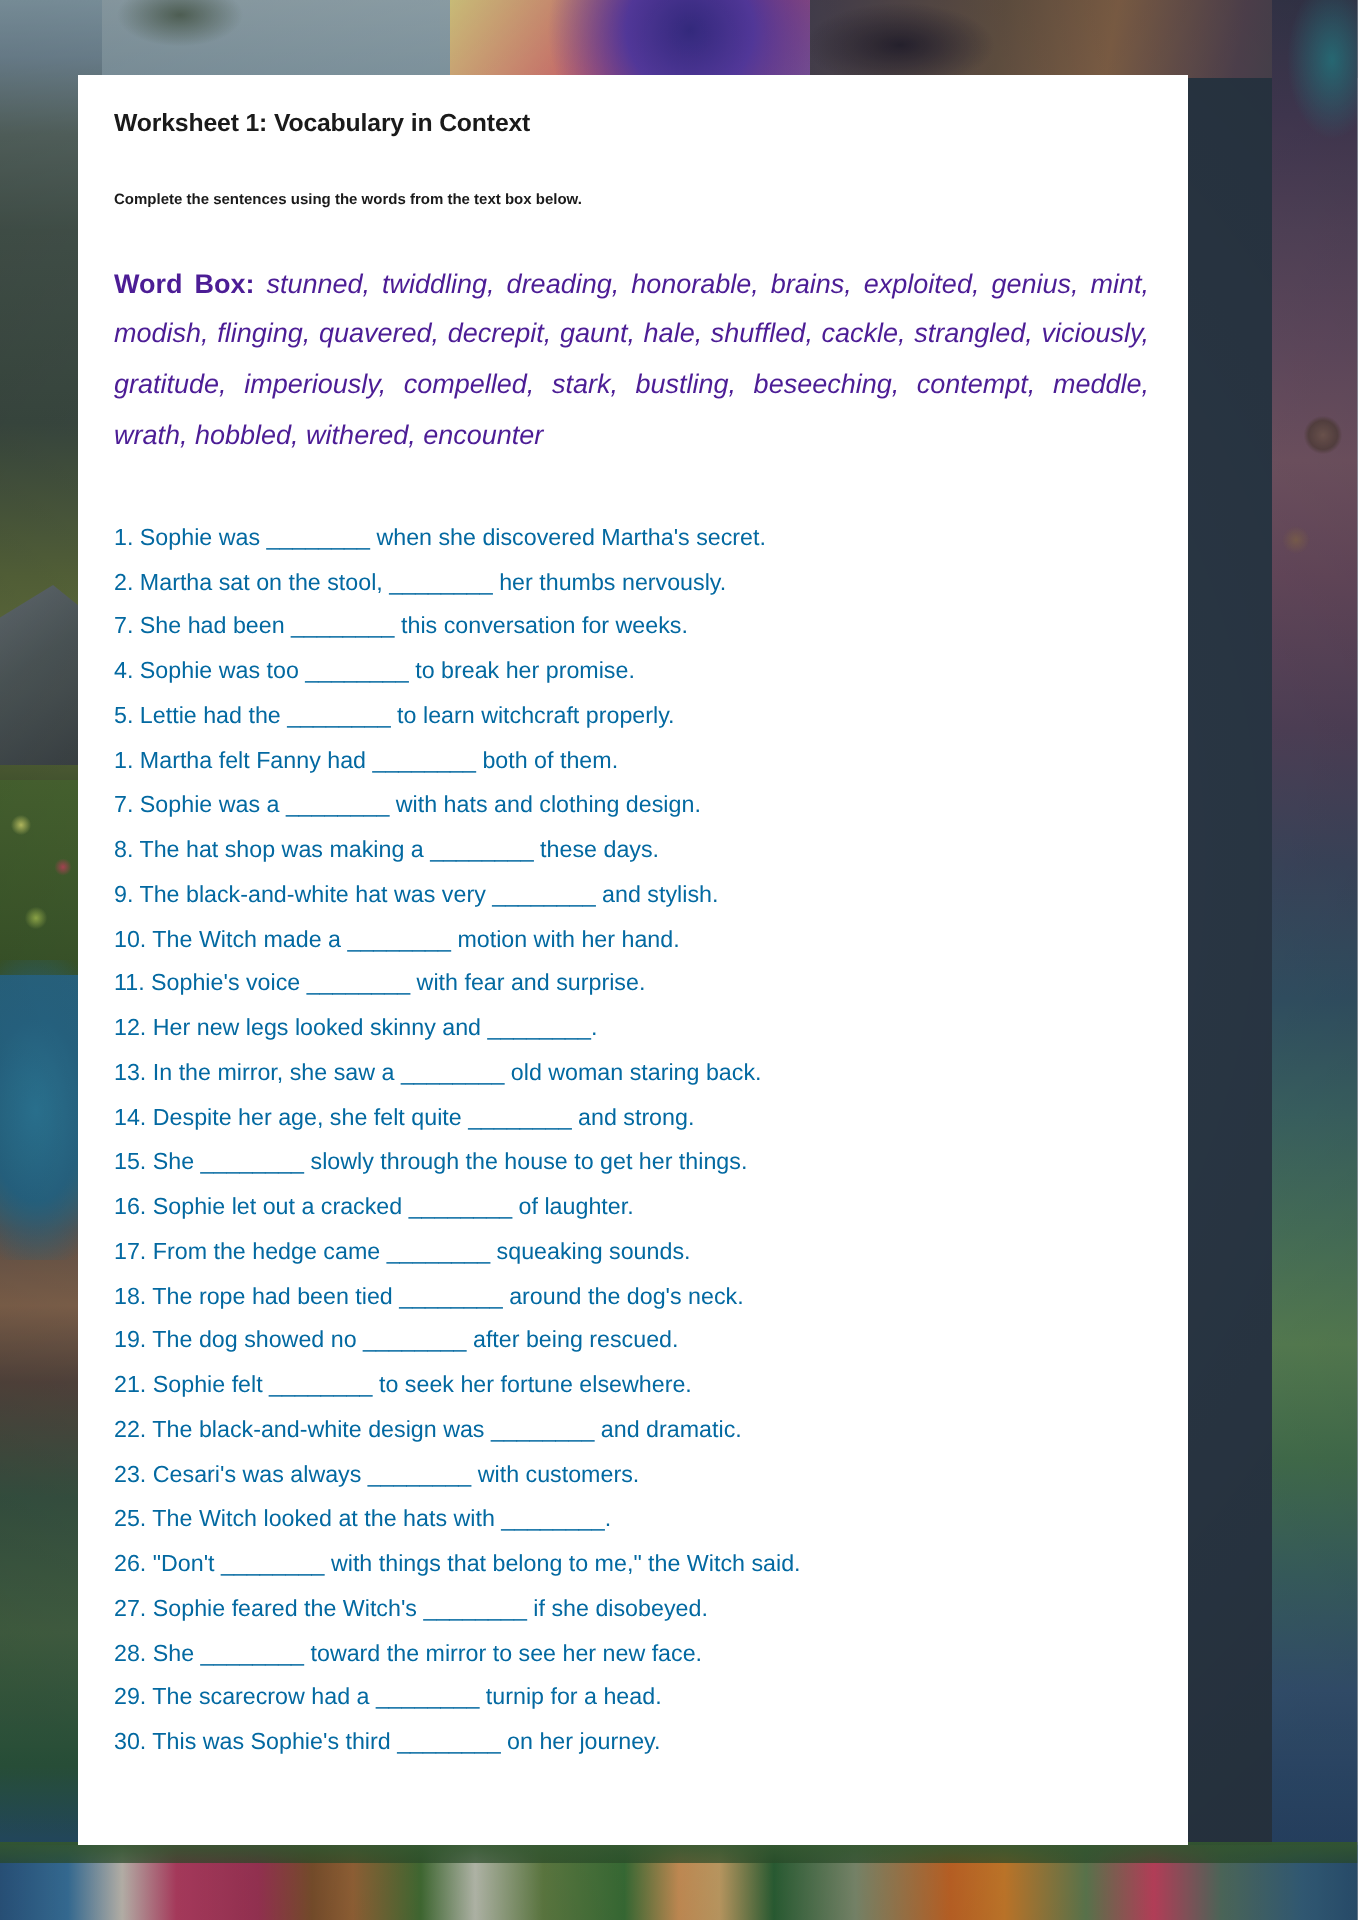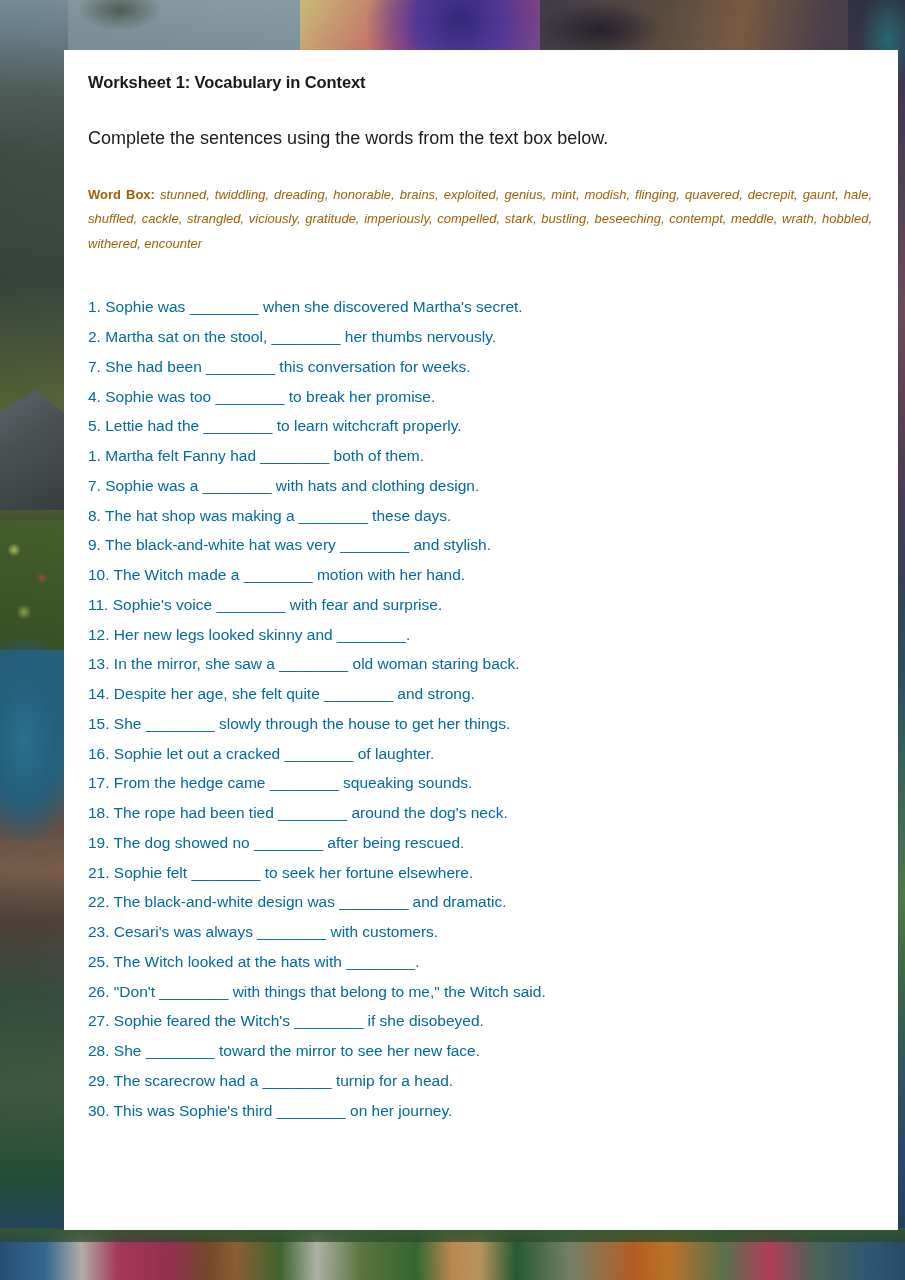--- a/index.html
+++ b/index.html
@@ -162,50 +162,50 @@
   
   .bg-vignette {
     inset: 0;
     width: 905px; height: 1280px;
     background: radial-gradient(ellipse 70% 60% at 50% 45%, rgba(0,0,0,0) 0%, rgba(0,0,0,.18) 100%);
   }
 
   
   #worksheet-card {
     position: absolute;
-    left: 64px;
+    left: 52px;
     top: 50px;
-    width: 834px;
+    width: 740px;
     height: 1180px;
     background: #ffffff;
     z-index: 2;
     padding: 22px 26px 0 24px;
     overflow: hidden;
   }
 
   .ws-title {
     font-size: 16.5px;
     font-weight: bold;
     color: #1a1a1a;
     letter-spacing: -0.1px;
     margin: 0 0 34px 0;
     line-height: 1.25;
   }
 
   .ws-instruction {
-    font-size: 18px;
-    font-weight: normal;
+    font-size: 10px;
+    font-weight: bold;
     color: #1a1a1a;
     margin: 0 0 33px 0;
     line-height: 1.3;
   }
 
   .ws-wordbox {
-    font-size: 13px;
-    color: #a16207;
+    font-size: 18px;
+    color: #4c1d95;
     margin: 0 0 36px 0;
     line-height: 1.88;
     text-align: justify;
     text-justify: inter-word;
   }
   .ws-wordbox .wb-label {
     font-weight: bold;
     font-style: normal;
   }
   .ws-wordbox .wb-words {

